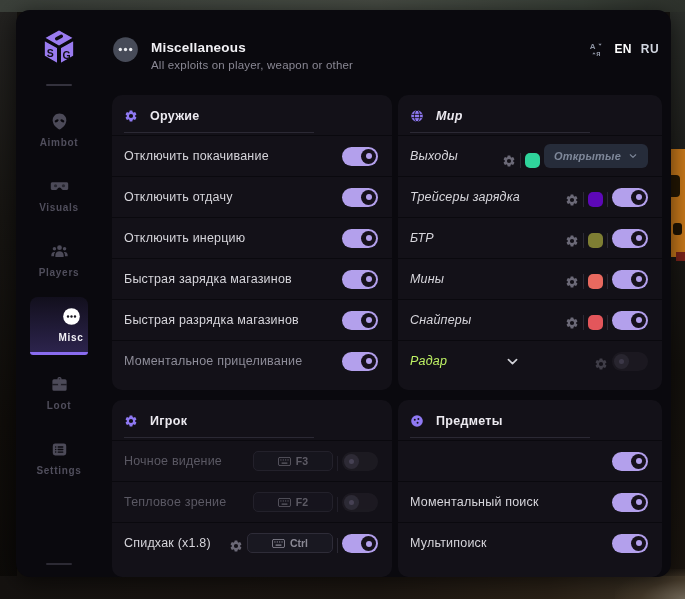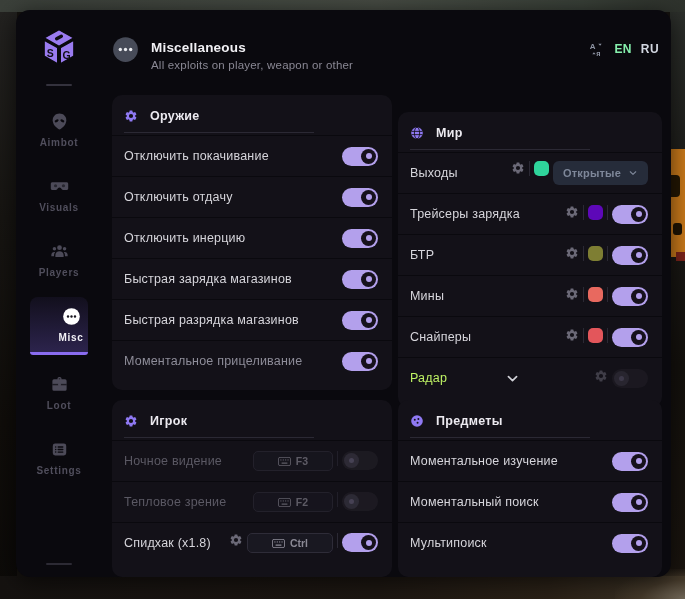--- a/index.html
+++ b/index.html
@@ -45,40 +45,40 @@
   .nav-item.active .lbl{color:#f2f1f6;}
 
   
   .main{position:relative;flex:1;}
   .app-header{position:absolute;left:10px;top:24px;right:12px;display:flex;align-items:flex-start;}
   .hdr-ico{margin-top:2px;}
   .hdr-text{margin-left:12px;}
   .hdr-title{font-size:13.5px;font-weight:700;color:#f1f0f4;letter-spacing:.2px;margin-top:6px;}
   .hdr-sub{font-size:11.5px;color:#8a8894;margin-top:4px;letter-spacing:.2px;}
   .lang{margin-left:auto;display:flex;align-items:center;gap:9px;margin-top:7px;color:#8d93a2;}
-  .lang .code{font-size:12px;font-weight:700;letter-spacing:.4px;cursor:pointer;color:#86efac;}
+  .lang .code{font-size:12px;font-weight:700;letter-spacing:.4px;cursor:pointer;color:#ffffff;}
   .lang .code.active{color:#d3d7e1;}
 
   
   .card{position:absolute;background:#131118;border-radius:10px;overflow:hidden;}
   .card.c0{left:10px;top:85px;width:280px;height:295px;}
   .card.c1{left:10px;top:390px;width:280px;height:177px;}
-  .card.c2{left:296px;top:102px;width:264px;height:295px;}
+  .card.c2{left:296px;top:85px;width:264px;height:295px;font-style:italic;}
   .card.c3{left:296px;top:390px;width:264px;height:177px;}
   .card-head{display:flex;gap:12px;padding:14px 12px 9px;}
   .card-title{font-size:12.5px;font-weight:600;color:#eceaf0;letter-spacing:.3px;}
   .card-rule{height:1px;background:#2b2934;margin:0 12px 2px;width:68%;}
   .row{display:flex;align-items:center;height:41px;padding:0 14px 0 12px;border-top:1px solid #0a090e;}
   .row:first-of-type{border-top:none;}
   .row-label{font-size:12.5px;font-weight:500;color:#d6d5db;letter-spacing:.2px;white-space:nowrap;}
   .row-label.muted{color:#8e8d99;}
   .row.disabled .row-label{color:#5b5964;}
   .row.dim .row-label{color:#bef264;}
   .expander{margin-left:58px;color:#d2d3d9;display:flex;cursor:pointer;}
-  .controls{margin-left:auto;display:flex;align-items:flex-start;gap:4px;}
+  .controls{margin-left:auto;display:flex;align-items:flex-end;gap:4px;}
   .row.disabled .controls{opacity:.62;}
   .row.dim .controls{opacity:.5;}
   .vsep{width:1px;height:15px;background:#2b2934;}
   .gear{color:#6b6977;display:flex;cursor:pointer;}
   .sect-ico{color:#8f79f3;display:flex;}
   .swatch{width:15px;height:15px;border-radius:5px;cursor:pointer;}
   .keycap{display:flex;align-items:center;gap:5px;height:20px;padding:0 24px;border-radius:5px;
     background:#191821;border:1px solid #2e2c38;color:#8b8995;font-size:10.5px;font-weight:600;cursor:pointer;}
   .dropdown{display:flex;align-items:center;gap:7px;height:24px;padding:0 10px;border-radius:6px;
     background:#262c3a;color:#7e8799;font-size:11px;font-weight:600;cursor:pointer;letter-spacing:.2px;}
@@ -501,21 +501,20 @@
                 <circle cx="8.2" cy="10" r="1.7"></circle>
                 <circle cx="14.4" cy="8.4" r="1.7"></circle>
                 <circle cx="13" cy="15" r="1.7"></circle>
               </g>
             </svg>
           </span>
       <span class="card-title">Предметы</span>
     </div>
     <div class="card-rule"></div>
         <div class="row">
-      <span class="row-label">Моментальное изучение</span>
 
       <span class="controls">
         <span class="switch on">
               <span class="knob"></span>
             </span>
       </span>
     </div>
         <div class="row">
       <span class="row-label">Моментальный поиск</span>
 

